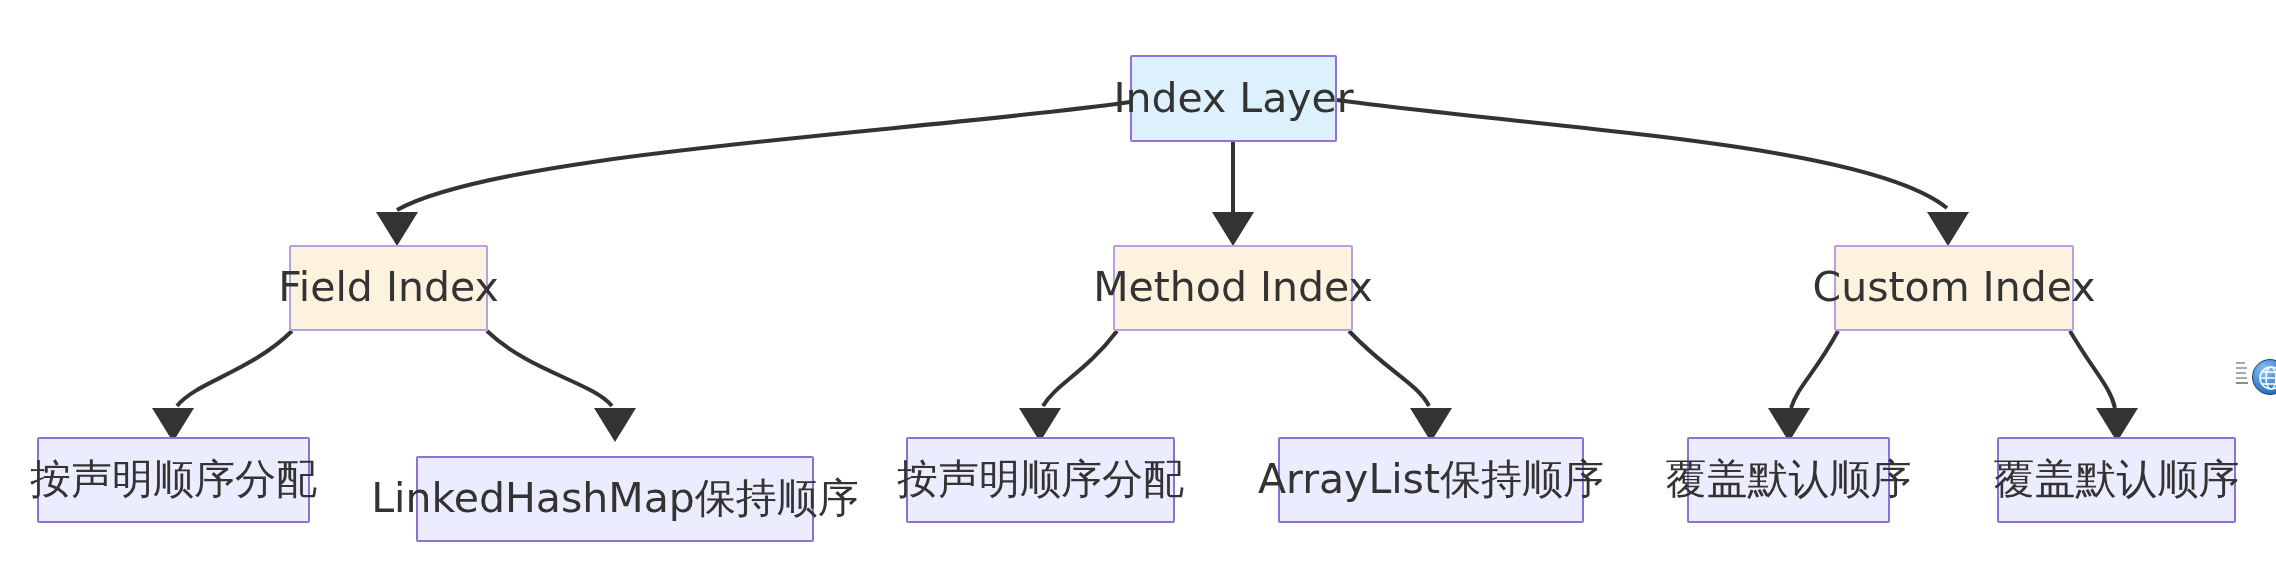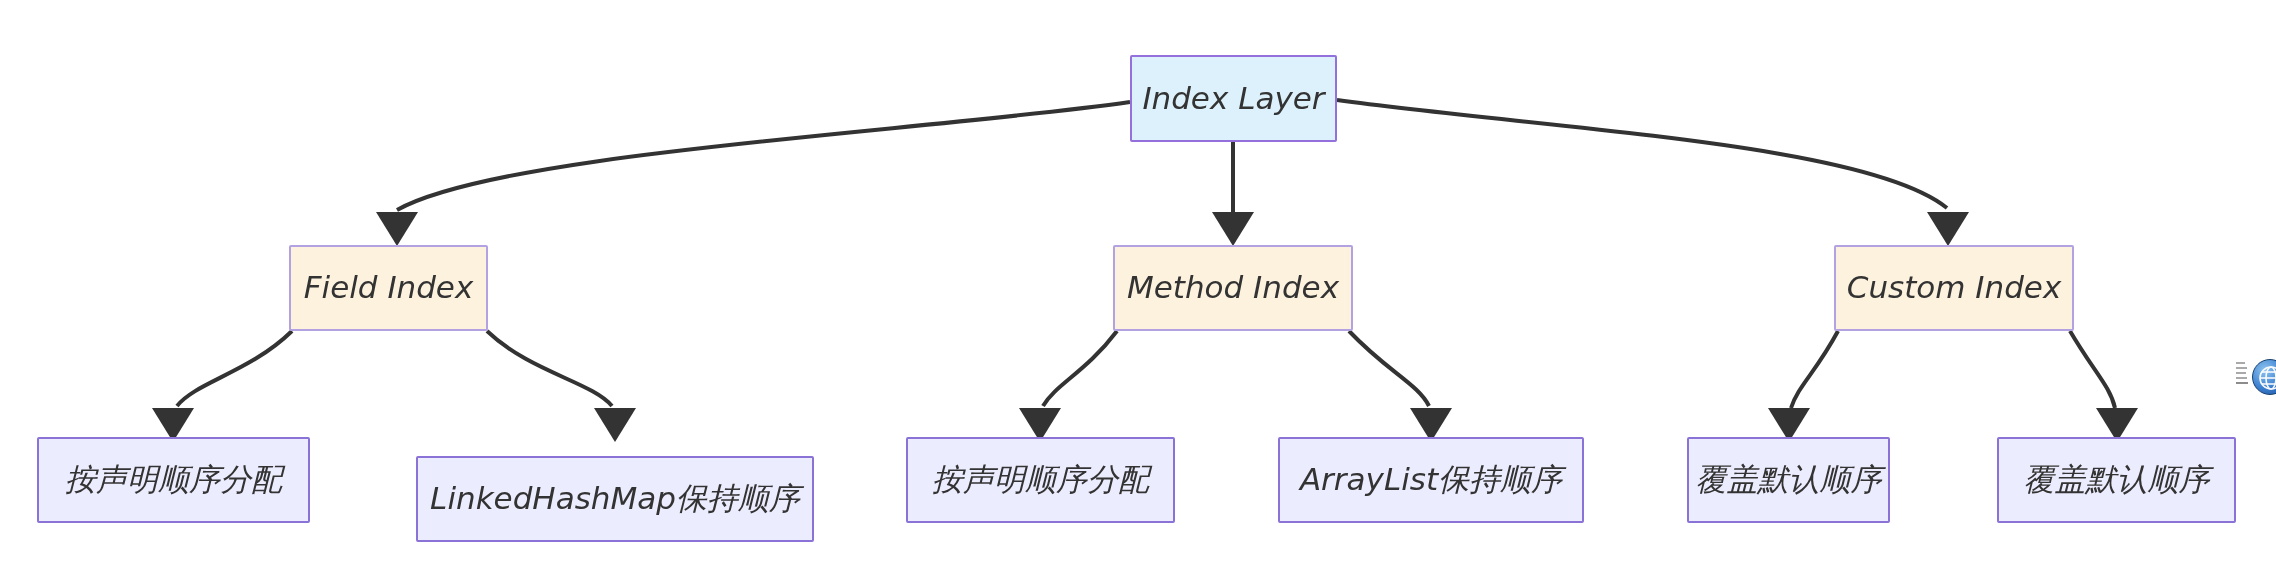--- a/index.html
+++ b/index.html
@@ -13,22 +13,22 @@
   .canvas{
     position:relative; width:2276px; height:579px;
     background:var(--bg); overflow:hidden;
     font-family:"DejaVu Sans","Liberation Sans",sans-serif;
   }
   .edges{position:absolute;left:0;top:0;width:2276px;height:579px;}
   .edges path{stroke:var(--edge);stroke-width:4;fill:none;}
   .edges polygon{fill:var(--edge);stroke:none;}
   .node{
     position:absolute; display:flex; align-items:center; justify-content:center;
-    font-size:31px; color:var(--text); text-align:center;
-    border-radius:2px; line-height:1.2; white-space:nowrap;font-style:italic;
+    font-size:41px; color:var(--text); text-align:center;
+    border-radius:2px; line-height:1.2; white-space:nowrap;
   }
   .node-root{background:var(--root-fill);border:2.5px solid var(--root-border);}
   .node-mid {background:var(--mid-fill); border:2.5px solid var(--mid-border);}
   .node-leaf{background:var(--leaf-fill);border:2.5px solid var(--leaf-border);}
 
   #n-root  {left:1130px;top:55px; width:207px;height:87px;}
   #n-field {left:289px; top:245px;width:199px;height:86px;}
   #n-method{left:1113px;top:245px;width:240px;height:86px;}
   #n-custom{left:1834px;top:245px;width:240px;height:86px;}
   #n-leaf1 {left:37px;  top:437px;width:273px;height:86px;}

